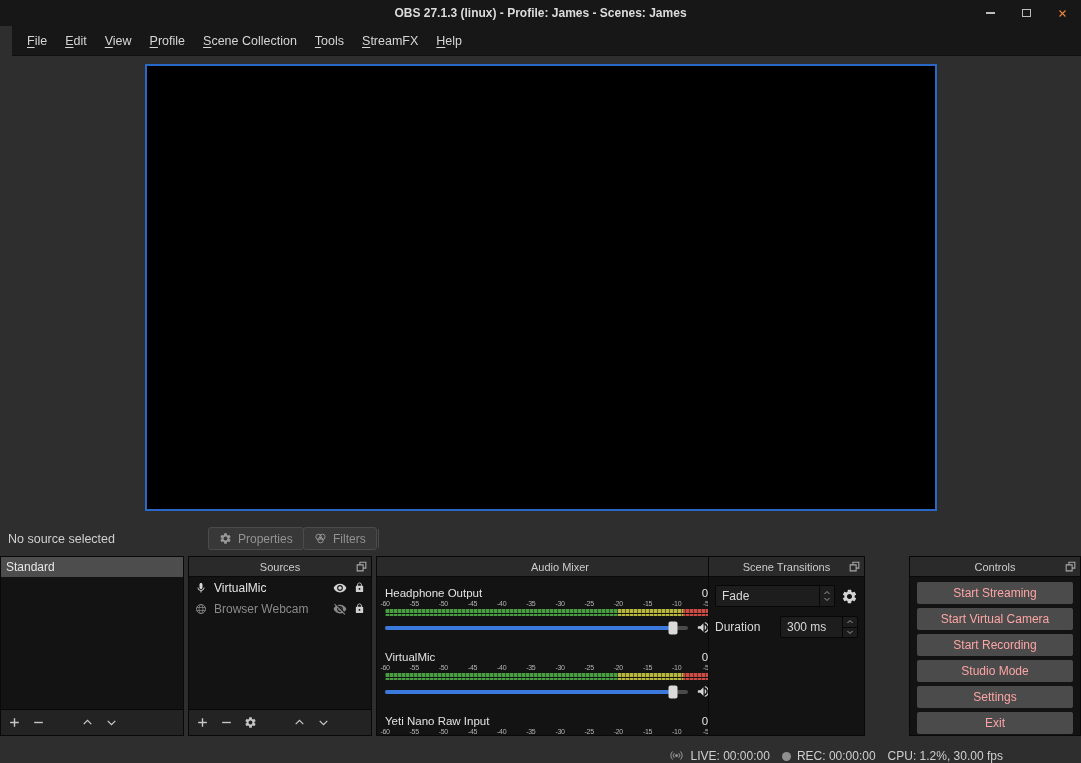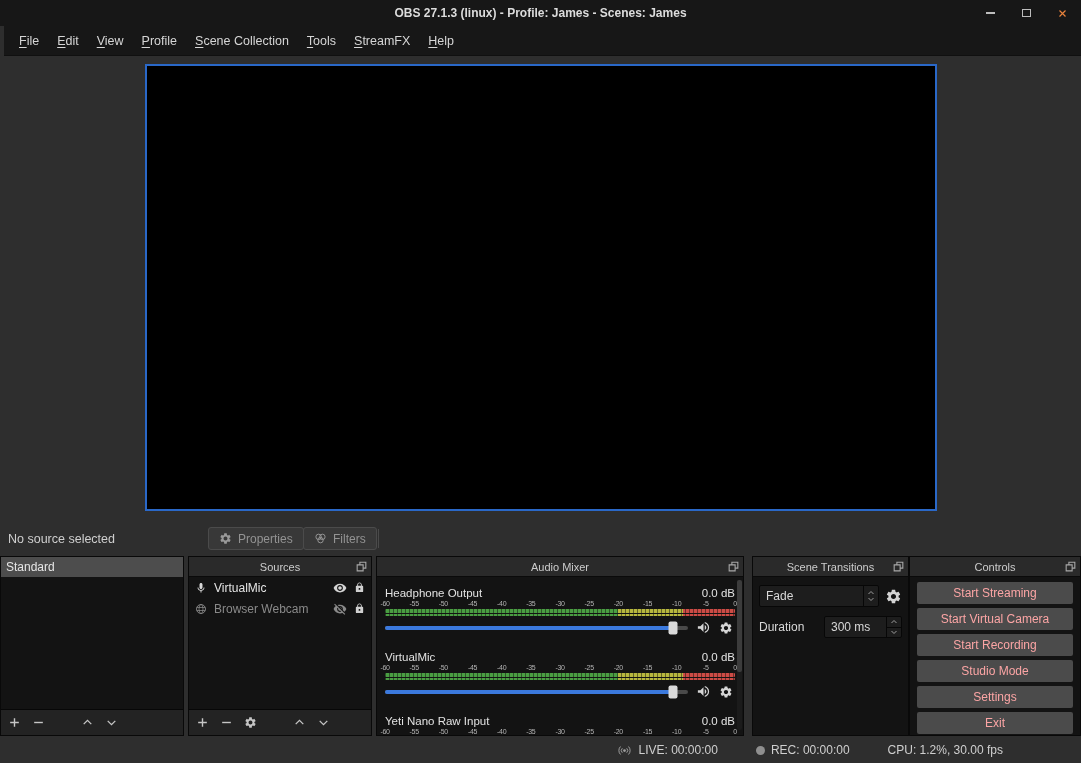--- a/index.html
+++ b/index.html
@@ -25,21 +25,21 @@
     position:absolute; right:12px; top:0; height:26px;
     display:flex; align-items:center; gap:22px;
   }
   .wbtn { display:flex; align-items:center; justify-content:center; width:14px; height:14px; }
   .min-glyph { width:9px; height:2px; background:#bdbdbd; }
   .max-glyph { width:9px; height:8px; border:1.5px solid #bdbdbd; }
   .close-glyph { width:11px; height:11px; }
 
   
   .menubar {
-    position:absolute; top:26px; left:4px; right:0; height:30px;
+    position:absolute; top:26px; left:12px; right:0; height:30px;
     background:#171717; border-bottom:1px solid #101010;
     display:flex; align-items:center; padding-left:6px;
   }
   .menu-item { padding:5px 9px; font-size:12.5px; color:#d6d6d6; white-space:nowrap; }
   .menu-item u { text-decoration:underline; text-underline-offset:2px; }
 
   
   .main { position:absolute; top:56px; left:0; width:1081px; height:468px; background:#2e2e2e; }
   .preview {
     position:absolute; left:145px; top:8px; width:792px; height:447px;
@@ -73,21 +73,21 @@
     position:absolute; bottom:0; left:0; right:0; height:26px;
     background:#232323; border-top:1px solid #070707;
     display:flex; align-items:center; padding:0 7px; gap:11px; color:#c6c6c6;
   }
   .fgap { width:14px; }
   .fbtn { width:13px; height:13px; color:#c6c6c6; }
 
   .dock-scenes { left:0; width:184px; }
   .dock-sources { left:188px; width:184px; }
   .dock-mixer { left:376px; width:368px; }
-  .dock-transitions { left:752px; width:157px; }
+  .dock-transitions { left:708px; width:157px; }
   .dock-controls { left:909px; width:172px; }
 
   
   .list-item {
     height:20px; display:flex; align-items:center;
     padding-left:5px; font-size:12px; color:#e6e6e6;
   }
   .list-item.selected { background:#4d4d4d; }
   .src-row { height:21px; display:flex; align-items:center; padding:0 6px 0 6px; gap:7px; font-size:12px; }
   .src-type { width:12px; height:12px; color:#d8d8d8; flex:0 0 auto; }
@@ -153,22 +153,22 @@
   .controls-body { padding:5px 7px; display:flex; flex-direction:column; gap:4px; }
   .ctl-btn {
     height:22px; background:#4b4b4b; border-radius:2px;
     display:flex; align-items:center; justify-content:center;
     font-size:12px; color:#fca5a5;
   }
 
   
   .statusbar {
     position:absolute; left:0; top:737px; right:0; height:26px;
-    display:flex; align-items:center; justify-content:flex-end;
-    gap:38px; padding-right:78px; font-size:12px; color:#cfcfcf;
+    display:flex; align-items:flex-end; justify-content:flex-end;
+    gap:12px; padding-right:78px; font-size:12px; color:#cfcfcf;
   }
   .status-item { display:flex; align-items:center; gap:6px; }
   .live-ic { width:15px; height:15px; color:#9f9f9f; }
   .rec-dot { width:9px; height:9px; border-radius:50%; background:#8f8f8f; }
 </style>
 </head>
 <body>
 
 <div class="titlebar">
   <div class="win-title">OBS 27.1.3 (linux) - Profile: James - Scenes: James</div>

